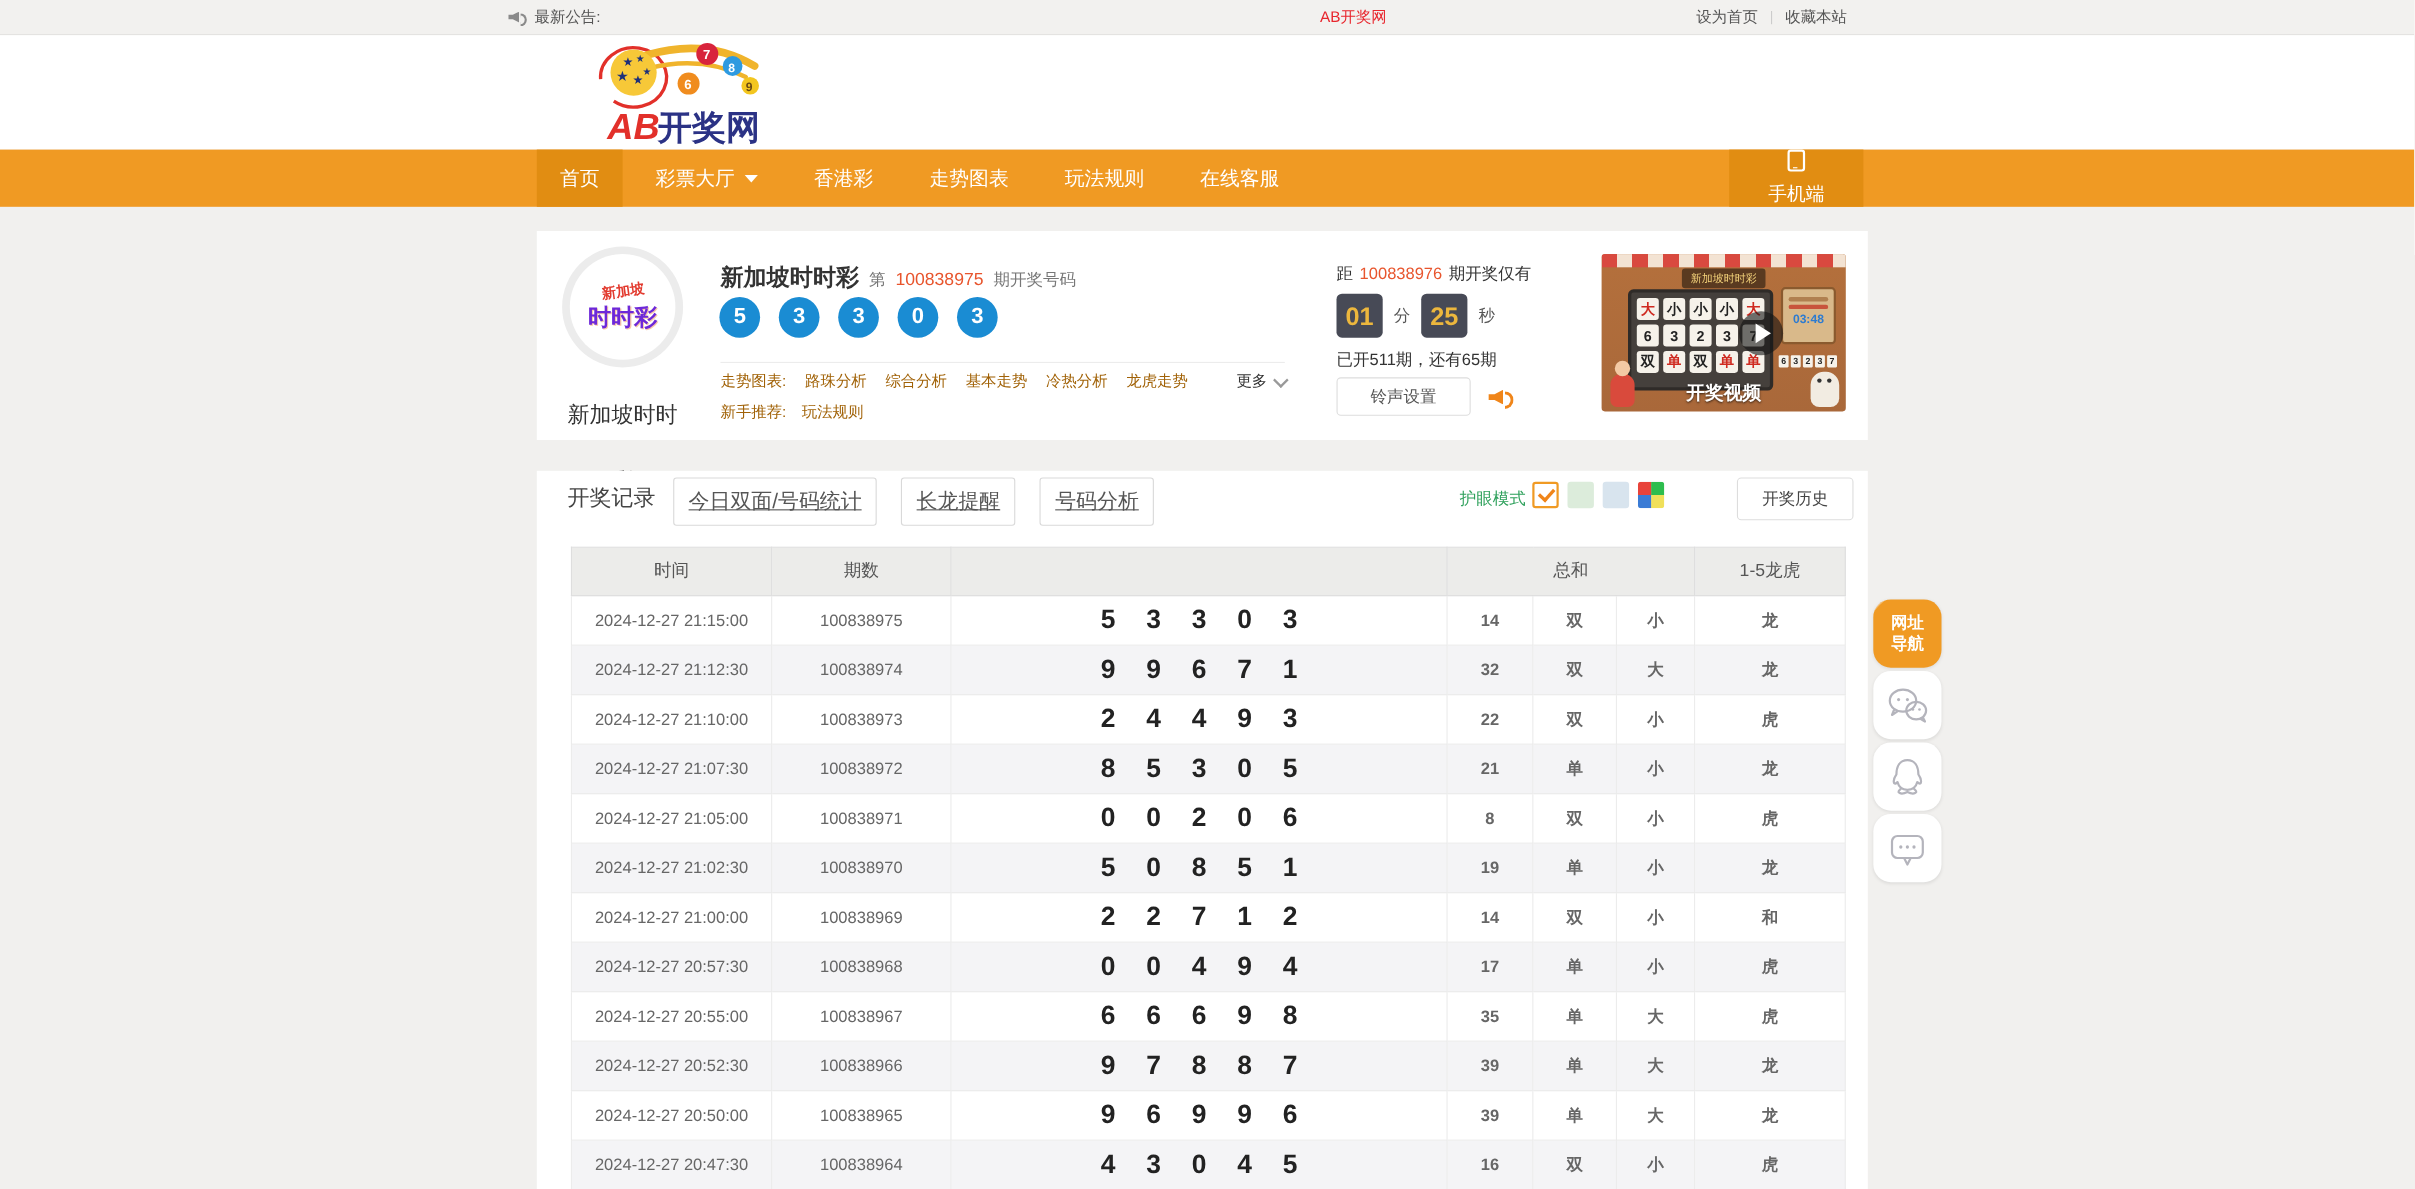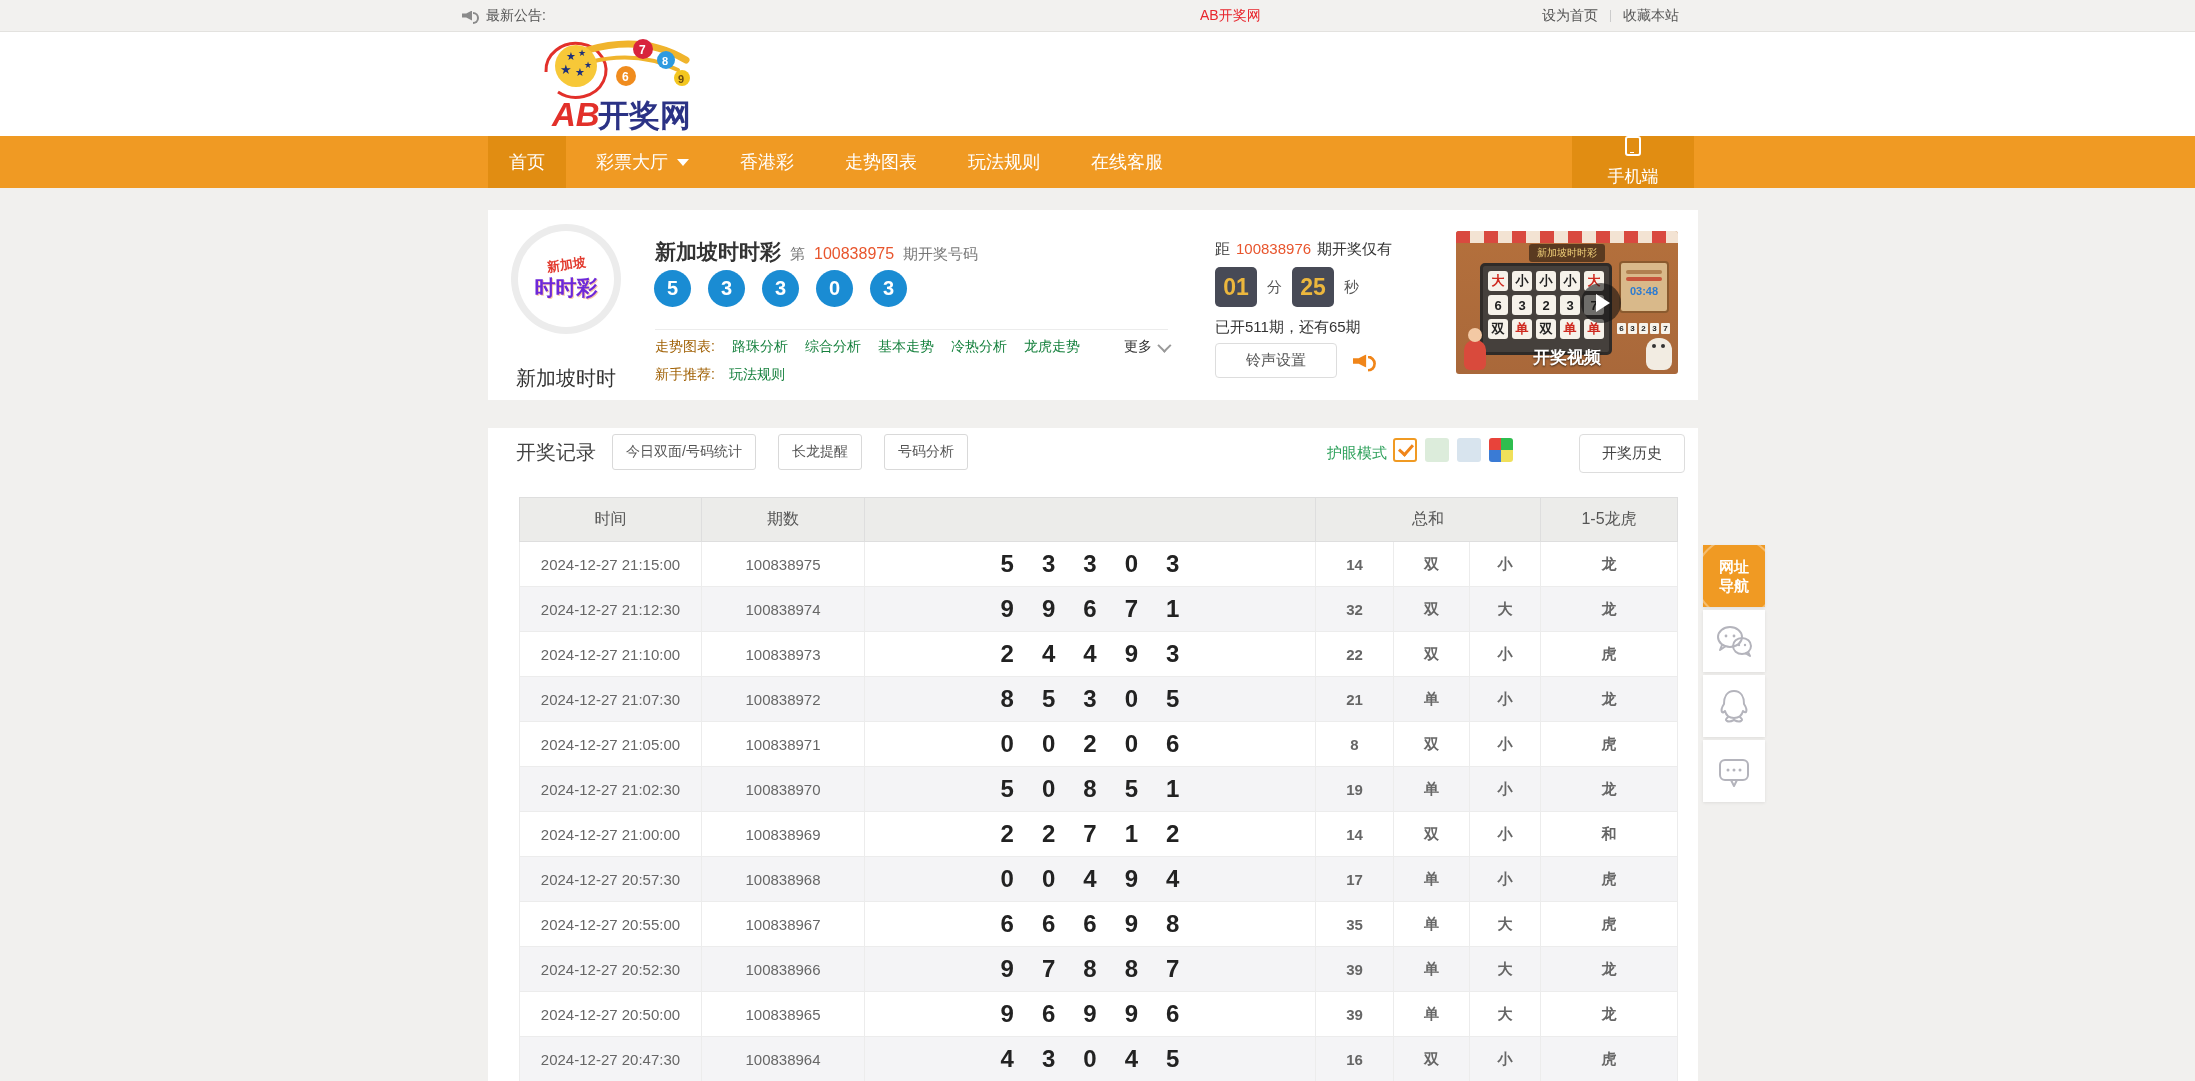--- a/index.html
+++ b/index.html
@@ -46,21 +46,21 @@
   .draw-head{position:absolute;left:167px;top:28px;display:flex;align-items:baseline;gap:9px;}
   .dh-name{font-size:21px;font-weight:bold;color:#333;}
   .dh-pre,.dh-suf{font-size:15px;color:#777;}
   .dh-issue{font-size:16px;color:#e8552d;}
   .balls{position:absolute;left:166px;top:60px;display:flex;gap:17px;}
   .ball{width:37px;height:37px;border-radius:50%;background:#1a8cd3;color:#fff;font-size:20px;font-weight:bold;display:flex;align-items:center;justify-content:center;}
   .divider{position:absolute;left:167px;top:119px;width:513px;height:1px;background:#ececec;}
   .trend-row{position:absolute;left:167px;top:128px;width:513px;font-size:14px;display:flex;align-items:center;gap:17px;}
   .newbie-row{position:absolute;left:167px;top:156px;font-size:14px;display:flex;align-items:center;gap:14px;}
   .lab{color:#a16207;}
-  .tlink{color:#15803d;}
+  .tlink{color:#a16207;}
   .more{position:absolute;right:0;top:0;color:#333;display:flex;align-items:center;gap:6px;cursor:pointer;}
   .chev{display:inline-block;width:8px;height:8px;border-right:2px solid #999;border-bottom:2px solid #999;transform:rotate(45deg) translateY(-2px);}
 
   .cd{position:absolute;left:727px;top:0;width:240px;height:190px;font-size:15px;}
   .cd-line1{position:absolute;left:0;top:30px;display:flex;gap:6px;align-items:baseline;color:#333;}
   .cd-issue{color:#e8552d;}
   .cd-boxes{position:absolute;left:0;top:57px;display:flex;align-items:center;gap:10px;}
   .cd-box{width:42px;height:40px;background:#474a56;border-radius:5px;color:#ecb73d;font-size:23px;font-weight:bold;display:flex;align-items:center;justify-content:center;}
   .cd-unit{color:#555;}
   .cd-progress{position:absolute;left:0;top:108px;color:#333;}
@@ -89,21 +89,21 @@
   .blob{position:absolute;border-radius:50%;}
   .blob.boy{left:8px;bottom:4px;width:22px;height:30px;background:#d94a3c;border-radius:10px 10px 6px 6px;}
   .blob.boy::before{content:"";position:absolute;left:4px;top:-12px;width:14px;height:14px;border-radius:50%;background:#f3c9a4;}
   .blob.chef{right:6px;bottom:4px;width:26px;height:32px;background:#f2ece2;border-radius:12px 12px 8px 8px;}
   .blob.chef::before{content:"";position:absolute;left:6px;top:6px;width:4px;height:4px;border-radius:50%;background:#333;box-shadow:9px 0 0 #333;}
 
   
   .card2{left:488px;top:428px;width:1210px;height:700px;}
   .rec-title{position:absolute;left:28px;top:11px;font-size:20px;color:#444;}
   .rec-btns{position:absolute;left:124px;top:6px;display:flex;gap:22px;}
-  .rec-btn{background:#fff;border:1px solid #d9d9d9;border-radius:3px;color:#555;font-size:14px;padding:8px 13px;cursor:pointer;font-family:inherit;}
+  .rec-btn{background:#fff;border:1px solid #d9d9d9;border-radius:3px;color:#555;font-size:19px;padding:8px 13px;cursor:pointer;font-family:inherit;text-decoration:underline;}
   .eye-label{position:absolute;left:839px;top:16px;font-size:15px;color:#2fa15c;}
   .swatches{position:absolute;left:905px;top:10px;display:flex;gap:8px;}
   .swatch{width:24px;height:24px;border-radius:3px;cursor:pointer;position:relative;box-sizing:border-box;}
   .sw-white-checked{background:#fff;border:2px solid #f09a23;}
   .sw-white-checked::after{content:"";position:absolute;left:4px;top:4px;width:11px;height:6px;border-left:3px solid #f08519;border-bottom:3px solid #f08519;transform:rotate(-48deg);}
   .sw-light-green{background:#dcecdb;}
   .sw-light-blue{background:#d8e4ee;}
   .sw-multicolor{background:
       linear-gradient(#e8433a,#e8433a) 0 0/50% 50% no-repeat,
       linear-gradient(#2ebd4e,#2ebd4e) 100% 0/50% 50% no-repeat,
@@ -114,21 +114,21 @@
   table.rec{position:absolute;left:31px;top:69px;width:1158px;border-collapse:collapse;table-layout:fixed;}
   table.rec th{background:#ececea;color:#555;font-size:16px;font-weight:normal;height:41px;border:1px solid #dedede;}
   table.rec td{height:42px;text-align:center;border:1px solid #ececec;font-size:15px;color:#666;}
   tr.striped td{background:#f4f4f6;}
   td.nums span{display:inline-block;margin:0 14px;font-size:24px;font-weight:bold;color:#222;}
   .c-red{color:#d33a31;font-weight:bold;font-size:16px;}
   .c-blue{color:#3465b0;font-weight:bold;font-size:16px;}
   .c-green{color:#28a25b;font-weight:bold;font-size:16px;}
 
   
-  .float-box{position:absolute;left:1703px;width:62px;height:62px;border-radius:0;background:#fff;box-shadow:0 1px 3px rgba(0,0,0,.08);display:flex;align-items:center;justify-content:center;cursor:pointer;}
+  .float-box{position:absolute;left:1703px;width:62px;height:62px;border-radius:16px;background:#fff;box-shadow:0 1px 3px rgba(0,0,0,.08);display:flex;align-items:center;justify-content:center;cursor:pointer;}
   .float-box.orange{background:#f09a23;color:#fff;flex-direction:column;font-size:15px;font-weight:bold;line-height:19px;overflow:hidden;}
   .float-box.orange::before{content:"";position:absolute;left:-8px;top:-8px;width:78px;height:78px;border:2px solid rgba(255,255,255,.35);border-radius:50%;}
 </style>
 </head>
 <body>
 
 <div class="page">
 
   <div class="topbar">
     <div class="tb-left">

